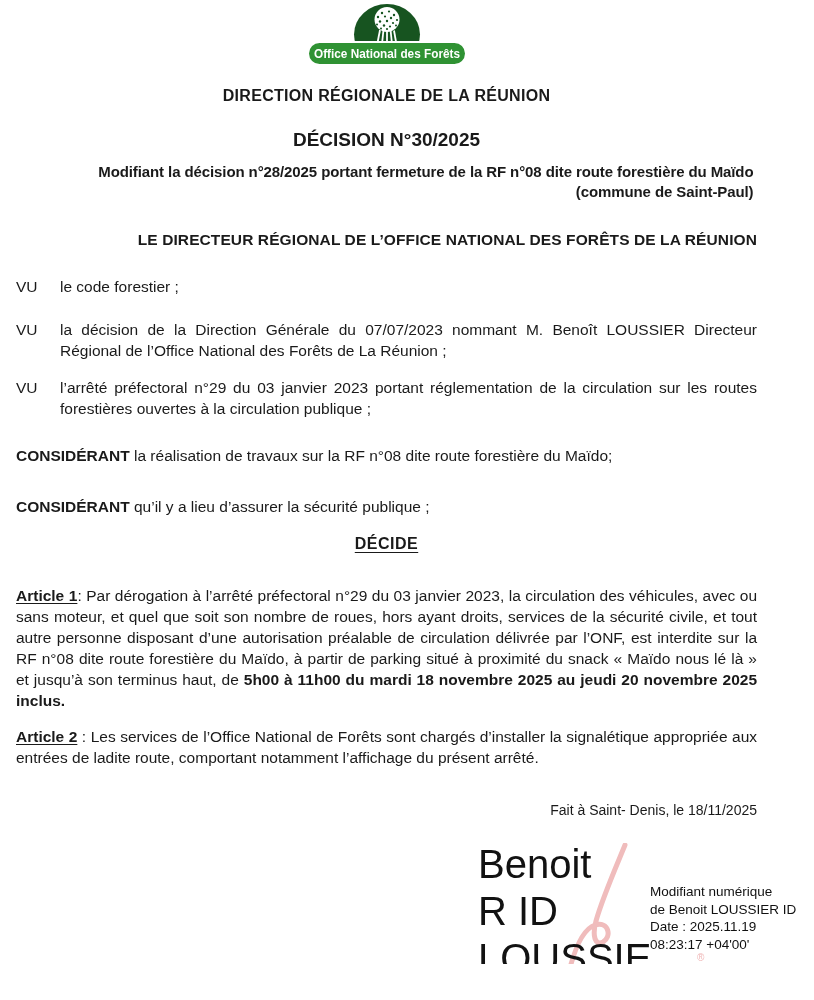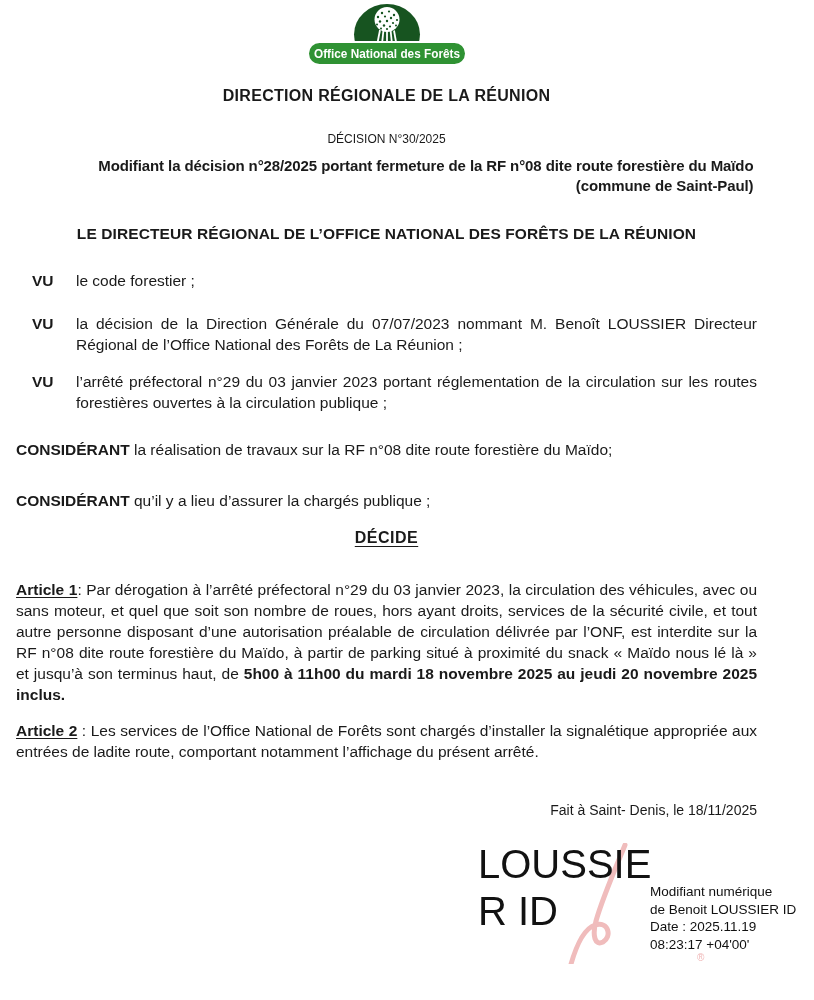--- a/index.html
+++ b/index.html
@@ -13,35 +13,35 @@
 
   
   .logo-wrap { width:160px; height:63px; margin:0 auto; }
 
   
   .direction-heading {
     margin:19px 0 0; text-align:center;
     font-size:16px; font-weight:bold; letter-spacing:0.3px;
   }
   .decision-title {
-    margin:23px 0 6px; text-align:center;
-    font-size:12px; font-weight:normal;
+    margin:23px 0 12px; text-align:center;
+    font-size:19px; font-weight:bold;
   }
   .decision-subtitle {
     margin:1px auto 0; max-width:734px; text-align:right;
     font-size:15px; font-weight:bold; line-height:20px; letter-spacing:-0.1px;
   }
   .authority-heading {
-    margin:27px 0 0; text-align:center;
+    margin:27px 0 0; text-align:right;
     font-size:15.5px; font-weight:bold; letter-spacing:0.1px;
   }
 
   
   .vu { display:flex; margin-top:22px; }
-  .vu .vu-label { flex:0 0 44px; font-weight:bold;margin-left:16px; }
+  .vu .vu-label { flex:0 0 44px; font-weight:normal; }
   .vu .vu-text { flex:1; text-align:justify; }
 
   
   .considerant { margin:26px 0 0; text-align:justify; }
   .considerant .c-label { font-weight:bold; }
 
   .decide-heading {
     margin:16px 0 0; text-align:center;
     font-size:16px; font-weight:bold; letter-spacing:0.5px;
     text-decoration:underline; text-underline-offset:3px;
@@ -130,38 +130,39 @@
     <div class="vu">
       <span class="vu-label">VU</span>
       <span class="vu-text">la décision de la Direction Générale du 07/07/2023 nommant M. Benoît LOUSSIER Directeur Régional de l’Office National des Forêts de La Réunion ;</span>
     </div>
     <div class="vu" style="margin-top:16px">
       <span class="vu-label">VU</span>
       <span class="vu-text">l’arrêté préfectoral n°29 du 03 janvier 2023 portant réglementation de la circulation sur les routes forestières ouvertes à la circulation publique ;</span>
     </div>
 
     <p class="considerant"><span class="c-label">CONSIDÉRANT</span> <span>la réalisation de travaux sur la RF n°08 dite route forestière du Maïdo;</span></p>
-    <p class="considerant" style="margin-top:30px"><span class="c-label">CONSIDÉRANT</span> <span>qu’il y a lieu d’assurer la chargés publique ;</span></p>
+    <p class="considerant" style="margin-top:30px"><span class="c-label">CONSIDÉRANT</span> <span>qu’il y a lieu d’assurer la sécurité publique ;</span></p>
 
     <div class="decide-heading">DÉCIDE</div>
 
     <p class="article"><span class="a-label">Article 1</span><span>: </span><span>Par dérogation à l’arrêté préfectoral n°29 du 03 janvier 2023, la circulation des véhicules, avec ou sans moteur, et quel que soit son nombre de roues, hors ayant droits, services de la sécurité civile, et tout autre personne disposant d’une autorisation préalable de circulation délivrée par l’ONF, est interdite sur la RF n°08 dite route forestière du Maïdo, à partir de parking situé à proximité du snack « Maïdo nous lé là » et jusqu’à son terminus haut, de </span><span class="a-bold">5h00 à 11h00 du mardi 18 novembre 2025 au jeudi 20 novembre 2025 inclus.</span></p>
 
     <p class="article"><span class="a-label">Article 2</span><span> : </span><span>Les services de l’Office National de Forêts sont chargés d’installer la signalétique appropriée aux entrées de ladite route, comportant notamment l’affichage du présent arrêté.</span><span class="a-bold"></span></p>
   </div>
 
   <div class="closing">Fait à Saint- Denis, le 18/11/2025</div>
 
   <div class="signature">
     <svg class="sig-swoosh" width="90" height="160" viewBox="0 0 90 160">
       <path d="M63 2 C54 24 40 56 34 78 C30 93 33 103 41 99 C50 94 47 78 33 82 C18 87 8 116 1 158" fill="none" stroke-width="5" stroke-linecap="round" stroke="#f0bcbc"></path>
     </svg>
     <div class="sig-name">
+      <div>Benoit</div>
+      <div>R ID</div>
       <div>LOUSSIE</div>
-      <div>R ID</div>
     </div>
     <div class="sig-details">
       <div>Modifiant numérique</div>
       <div>de Benoit LOUSSIER ID</div>
       <div>Date : 2025.11.19</div>
       <div>08:23:17 +04'00'</div>
     </div>
     <span class="sig-reg">®</span>
   </div>
 </div>

